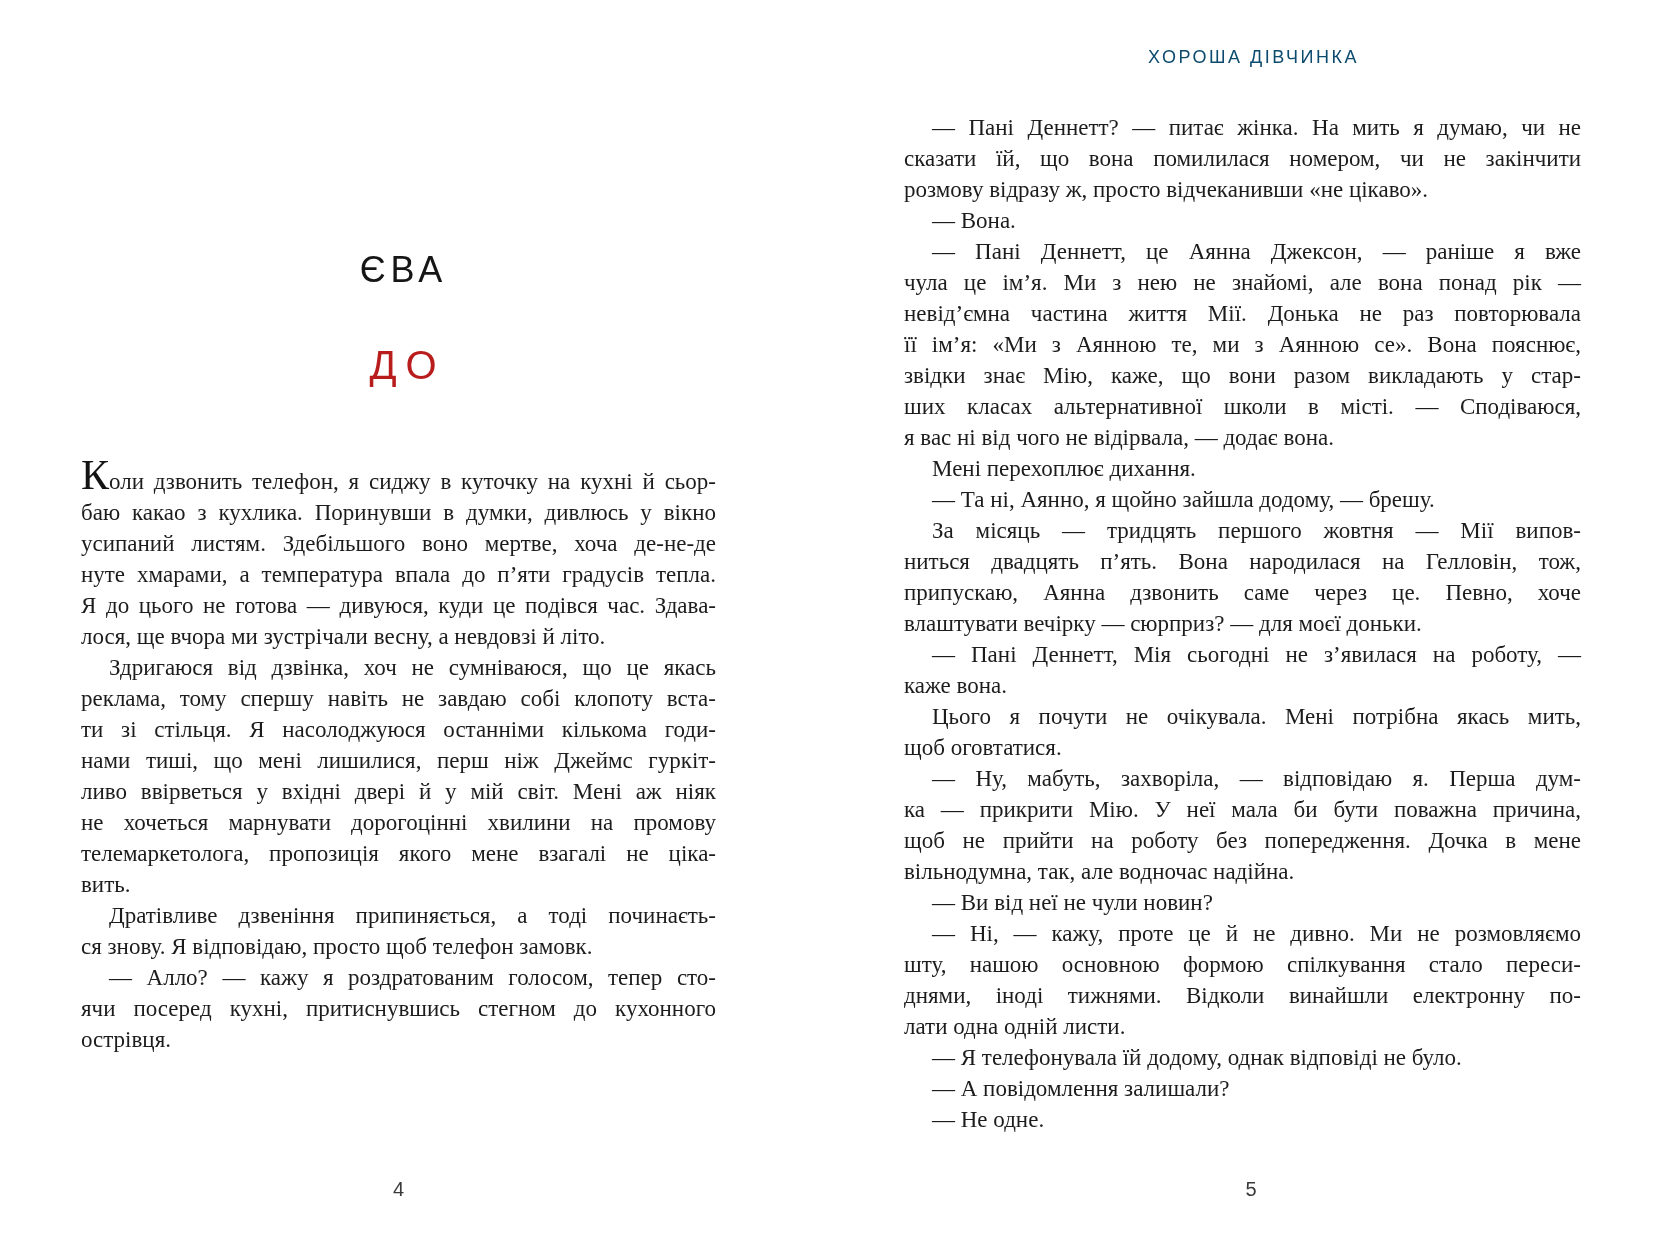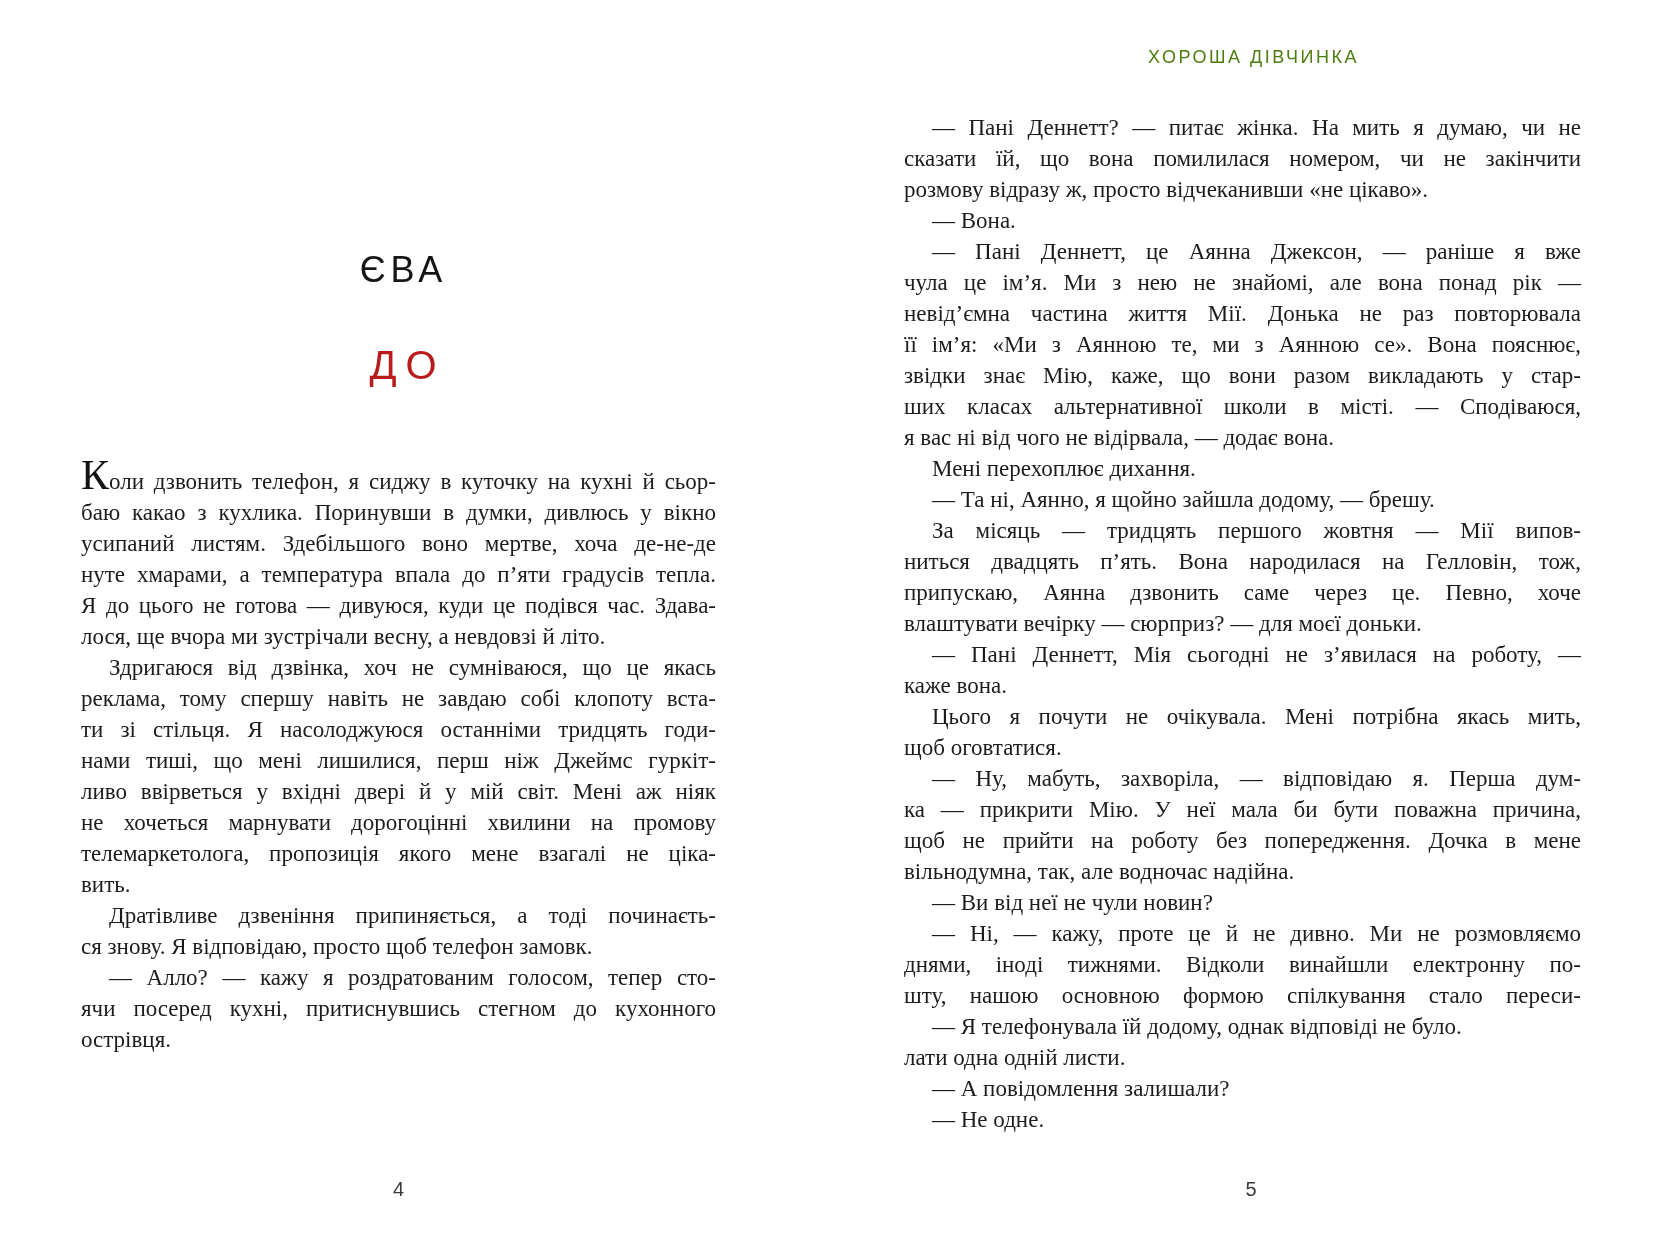--- a/index.html
+++ b/index.html
@@ -48,21 +48,21 @@
   .running-header {
     position: absolute;
     left: 54px; top: 47px; width: 740px;
     text-align: center;
     font-family: "Liberation Sans", sans-serif;
     font-weight: 300;
     font-size: 18px;
     line-height: 1.2;
     letter-spacing: 2.5px;
     padding-left: 2.5px;
-    color: #4d7c0f;
+    color: #0c4a6e;
   }
 
   
   .bodycol { position: absolute; }
   .bodycol-left  { left: 81px;  top: 466px; width: 635px; }
   .bodycol-right { left: 54px;  top: 112px; width: 677px; margin-left: 23px; }
 
   .bodyline {
     height: 31px;
     line-height: 31px;
@@ -104,21 +104,21 @@
     <h2 class="chapter-subtitle">ДО</h2>
     <div class="bodycol bodycol-left">
         <div class="bodyline"><span class="drop-initial">К</span>оли дзвонить телефон, я сиджу в куточку на кухні й сьор-</div>
         <div class="bodyline">баю какао з кухлика. Поринувши в думки, дивлюсь у вікно</div>
         <div class="bodyline">усипаний листям. Здебільшого воно мертве, хоча де-не-де</div>
         <div class="bodyline">нуте хмарами, а температура впала до п’яти градусів тепла.</div>
         <div class="bodyline">Я до цього не готова — дивуюся, куди це подівся час. Здава-</div>
         <div class="bodyline end">лося, ще вчора ми зустрічали весну, а невдовзі й літо.</div>
         <div class="bodyline indent">Здригаюся від дзвінка, хоч не сумніваюся, що це якась</div>
         <div class="bodyline">реклама, тому спершу навіть не завдаю собі клопоту вста-</div>
-        <div class="bodyline">ти зі стільця. Я насолоджуюся останніми тридцять годи-</div>
+        <div class="bodyline">ти зі стільця. Я насолоджуюся останніми кількома годи-</div>
         <div class="bodyline">нами тиші, що мені лишилися, перш ніж Джеймс гуркіт-</div>
         <div class="bodyline">ливо ввірветься у вхідні двері й у мій світ. Мені аж ніяк</div>
         <div class="bodyline">не хочеться марнувати дорогоцінні хвилини на промову</div>
         <div class="bodyline">телемаркетолога, пропозиція якого мене взагалі не ціка-</div>
         <div class="bodyline end">вить.</div>
         <div class="bodyline indent">Дратівливе дзвеніння припиняється, а тоді починаєть-</div>
         <div class="bodyline end">ся знову. Я відповідаю, просто щоб телефон замовк.</div>
         <div class="bodyline indent">— Алло? — кажу я роздратованим голосом, тепер сто-</div>
         <div class="bodyline">ячи посеред кухні, притиснувшись стегном до кухонного</div>
         <div class="bodyline end">острівця.</div>
@@ -149,23 +149,23 @@
         <div class="bodyline indent">— Пані Деннетт, Мія сьогодні не з’явилася на роботу, —</div>
         <div class="bodyline end">каже вона.</div>
         <div class="bodyline indent">Цього я почути не очікувала. Мені потрібна якась мить,</div>
         <div class="bodyline end">щоб оговтатися.</div>
         <div class="bodyline indent">— Ну, мабуть, захворіла, — відповідаю я. Перша дум-</div>
         <div class="bodyline">ка — прикрити Мію. У неї мала би бути поважна причина,</div>
         <div class="bodyline">щоб не прийти на роботу без попередження. Дочка в мене</div>
         <div class="bodyline end">вільнодумна, так, але водночас надійна.</div>
         <div class="bodyline end indent">— Ви від неї не чули новин?</div>
         <div class="bodyline indent">— Ні, — кажу, проте це й не дивно. Ми не розмовляємо</div>
+        <div class="bodyline">шту, нашою основною формою спілкування стало переси-</div>
         <div class="bodyline">днями, іноді тижнями. Відколи винайшли електронну по-</div>
-        <div class="bodyline">шту, нашою основною формою спілкування стало переси-</div>
+        <div class="bodyline end">лати одна одній листи.</div>
         <div class="bodyline end indent">— Я телефонувала їй додому, однак відповіді не було.</div>
-        <div class="bodyline end">лати одна одній листи.</div>
         <div class="bodyline end indent">— А повідомлення залишали?</div>
         <div class="bodyline end indent">— Не одне.</div>
       </div>
     <div class="pagenum pagenum-right">5</div>
   </section>
 
 </div>
 
 </body></html>

